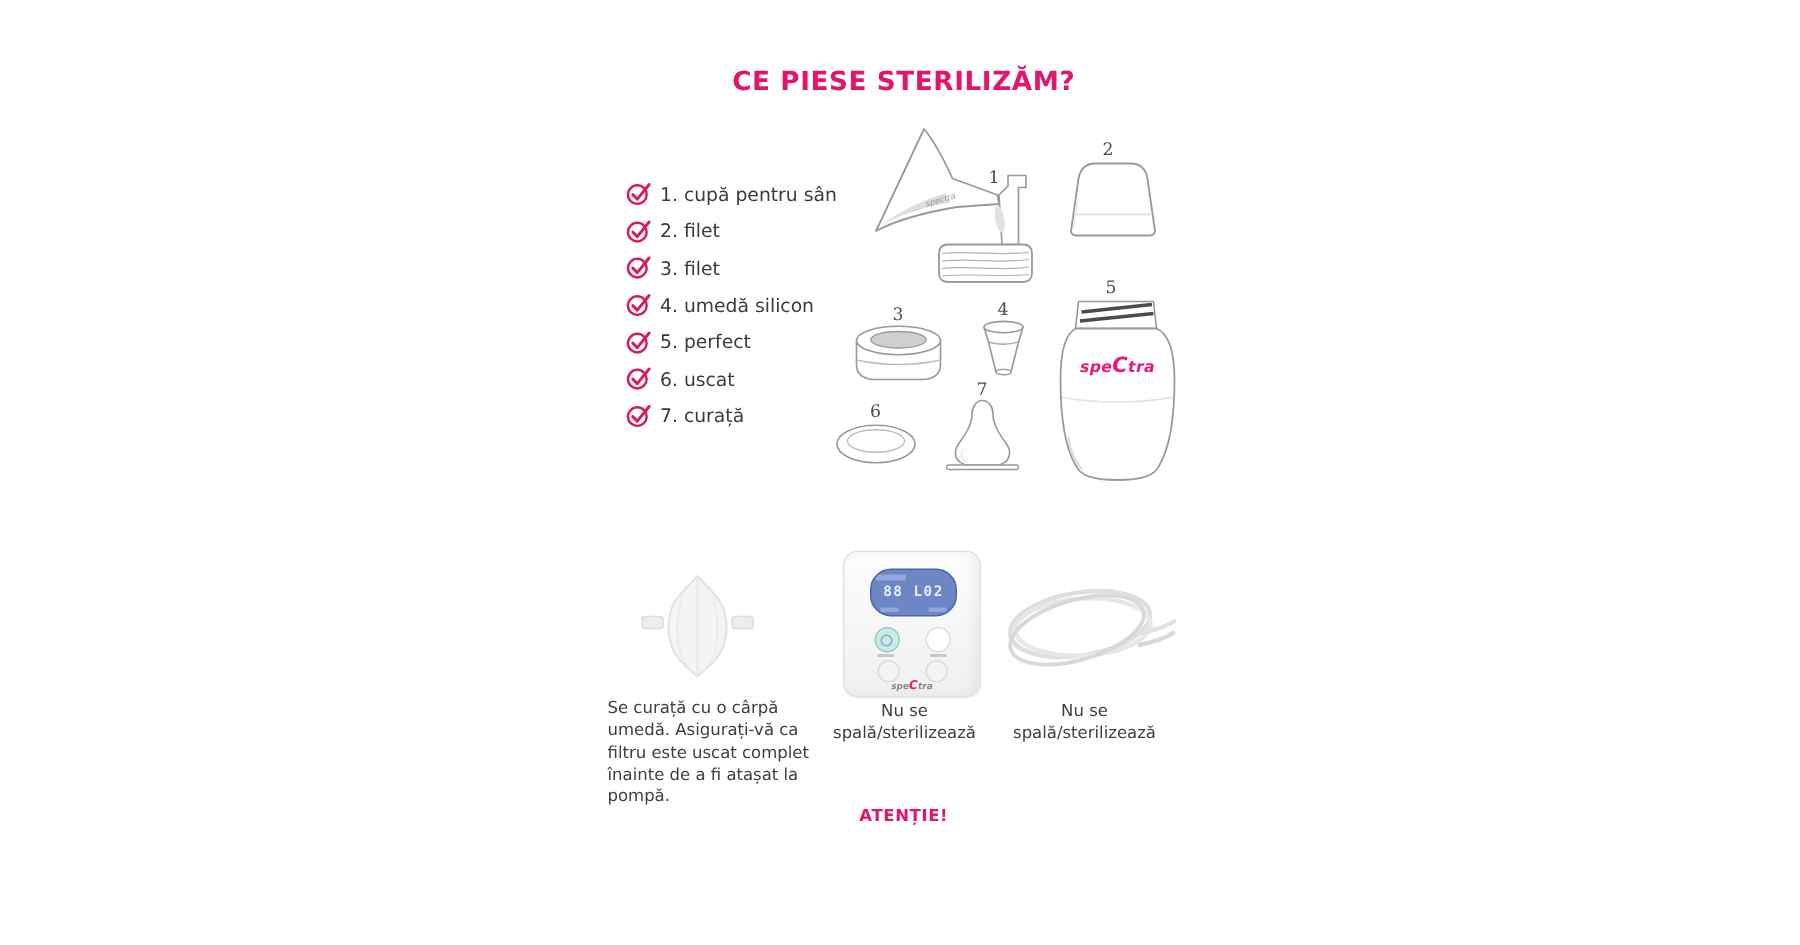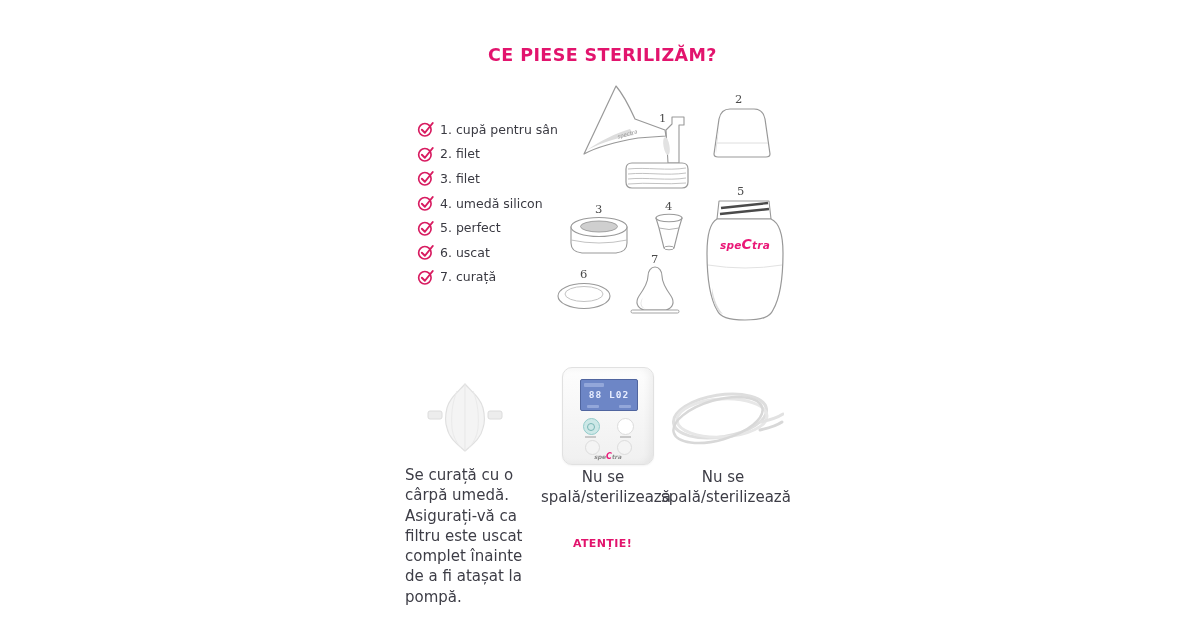--- a/index.html
+++ b/index.html
@@ -27,40 +27,40 @@
   .shield-brand{position:absolute;left:617px;top:131px;font-size:5.5px;font-style:italic;color:#9a9a9a;transform:rotate(-16deg);}
   .bottle-brand{position:absolute;left:704px;top:236px;width:82px;text-align:center;
     font-style:italic;font-weight:bold;font-size:10.5px;color:#ea1777;letter-spacing:0.2px;}
   .bottle-brand .brand-c{font-size:14px;}
   
   .pump{position:absolute;left:562px;top:367px;width:90px;height:96px;
     background:linear-gradient(180deg,#fdfdfd,#f0f0f0);
     border:1px solid #e1e1e1;border-radius:10px;
     box-shadow:inset -4px 0 7px rgba(0,0,0,0.05),0 1px 2px rgba(0,0,0,0.05);}
   .pump-screen{position:absolute;left:17px;top:11px;width:56px;height:30px;
-    background:#6d86c6;border:1px solid #50659f;border-radius:2px;overflow:hidden;}
+    background:#6d86c6;border:1px solid #50659f;border-radius:14px;overflow:hidden;}
   .lcd-topbar{position:absolute;left:3px;top:3px;width:20px;height:4px;background:#93a7da;border-radius:1px;}
   .lcd-text{position:absolute;left:0;right:0;top:9px;text-align:center;
     font-family:"DejaVu Sans Mono","Liberation Mono",monospace;font-weight:bold;
     font-size:9.5px;color:#e7edff;letter-spacing:1px;}
   .lcd-bottombar{position:absolute;bottom:2px;left:0;right:0;display:flex;justify-content:space-between;padding:0 6px;}
   .lcd-bottombar span{width:12px;height:3px;background:#93a7da;border-radius:1px;display:block;}
   .pump-btn-row{position:absolute;left:0;width:100%;display:flex;justify-content:center;gap:17px;}
   .row1{top:50px;} .row2{top:72px;}
   .pump-btn{width:15px;height:15px;border-radius:50%;background:#fff;border:1px solid #dcdcdc;position:relative;}
   .pump-btn.teal{background:#cde8e7;border:1px solid #93cbca;}
   .pump-btn.teal::after{content:"";position:absolute;left:3.5px;top:3.5px;width:6px;height:6px;border-radius:50%;border:1px solid #78b6b5;}
   .pump-btn.sm{width:13px;height:13px;background:#f4f4f4;}
   .pump-dash-row{position:absolute;top:68px;left:0;width:100%;display:flex;justify-content:center;gap:24px;}
   .pump-dash-row .dash{width:11px;height:2px;background:#c8c8c8;display:block;}
   .pump-brand{position:absolute;bottom:3px;left:0;width:100%;text-align:center;
     font-size:6px;font-style:italic;font-weight:bold;color:#8a8a8a;}
   .pump-brand .brand-c{color:#ea1777;font-size:8px;}
   
-  .caption{position:absolute;font-size:15px;line-height:1.35;color:#3d3d46;}
+  .caption{position:absolute;font-size:11px;line-height:1.35;color:#3d3d46;}
   #filter-caption{left:405px;top:465px;width:138px;text-align:left;}
   #pump-caption{left:541px;top:467px;width:124px;text-align:center;}
   #tube-caption{left:661px;top:467px;width:124px;text-align:center;}
   
   #warning-body{position:absolute;left:50%;top:556px;transform:translateX(-50%);
     width:412px;text-align:center;font-size:10.5px;line-height:1.38;color:#3a3a42;}
 </style>
 </head>
 <body>
 

